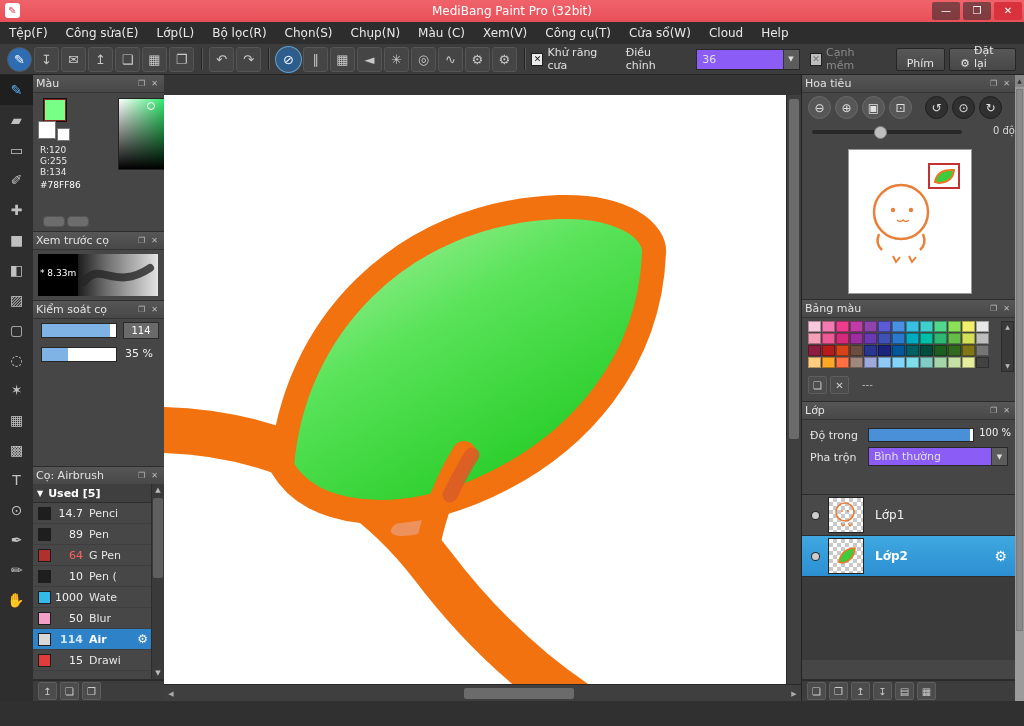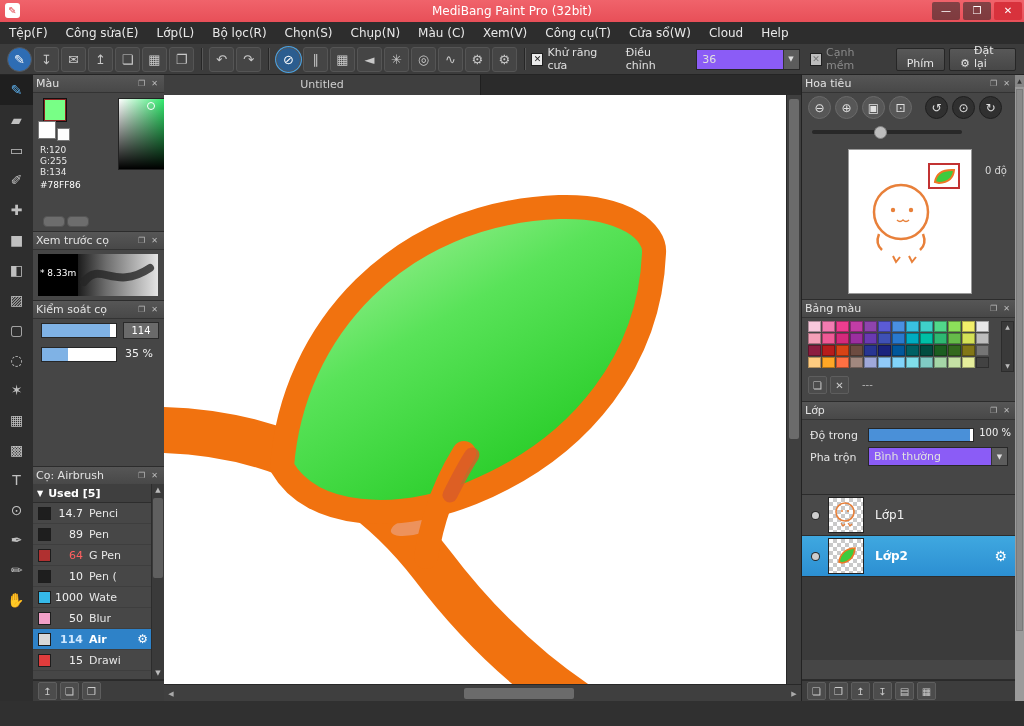--- a/index.html
+++ b/index.html
@@ -108,21 +108,21 @@
   #harr-l{left:0;} #harr-r{right:0;}
   #harr-l::after{content:"◀";} #harr-r::after{content:"▶";}
   
   #navbtns{position:absolute;left:6px;top:21px;display:flex;gap:4px;align-items:center;}
   .nbtn{width:21px;height:21px;border-radius:50%;background:#575757;border:1px solid #6a6a6a;color:#e0e0e0;
         font-size:12px;display:flex;align-items:center;justify-content:center;}
   .nbtn.dark{background:#303030;border-color:#1f1f1f;}
   .nbtn:nth-child(5){margin-left:9px;}
   #navslider{position:absolute;left:10px;top:55px;width:150px;height:4px;background:#282828;border-radius:2px;}
   #navknob{position:absolute;left:62px;top:-4px;width:11px;height:11px;background:#bdbdbd;border:1px solid #848484;border-radius:50%;}
-  #navangle{position:absolute;right:9px;top:50px;font-size:10px;color:#d8d8d8;margin-top:40px;}
+  #navangle{position:absolute;right:1px;top:50px;font-size:10px;color:#d8d8d8;}
   #navthumb{position:absolute;left:46px;top:74px;width:122px;height:143px;background:#fff;border:1px solid #9a9a9a;}
   
   #pgrid{position:absolute;left:6px;top:21px;width:184px;font-size:0;line-height:0;}
   .sw{display:inline-block;width:13px;height:11px;margin:0 1px 1px 0;box-sizing:border-box;border:1px solid rgba(0,0,0,.3);}
   #palscroll{position:absolute;right:2px;top:21px;width:11px;height:49px;background:#3a3a3a;border:1px solid #2c2c2c;}
   #palscroll .sarr{height:10px;font-size:6px;color:#bbb;text-align:center;line-height:10px;}
   #palscroll .sarr.dn{position:absolute;bottom:0;left:0;right:0;}
   #pbtns{position:absolute;left:6px;top:76px;display:flex;gap:3px;}
   #palfoot{position:absolute;left:60px;top:79px;font-size:10px;color:#b5b5b5;}
   
@@ -368,23 +368,20 @@
   </div>
 
   <div class="footbar" id="bfbtns">
       <div class="mbtn">↥</div>
       <div class="mbtn">❏</div>
       <div class="mbtn">❐</div>
     </div>
 </div>
 
 <div id="cregion">
-  <div id="tabbar">
-    <div id="tab">Untitled</div>
-  </div>
   <div id="canvas">
     <svg viewBox="0 0 622 589" width="622" height="589">
       <defs>
         <linearGradient id="leafg" x1="0" y1="0" x2="0.7" y2="1">
           <stop offset="0" stop-color="#b9f5ae"></stop>
           <stop offset="0.45" stop-color="#59e359"></stop>
           <stop offset="1" stop-color="#1ec81e"></stop>
         </linearGradient>
       </defs>
       <path d="M -30 335 C 120 330 210 395 268 470 C 330 552 400 610 500 660" stroke="#f1720f" stroke-width="46" fill="none" stroke-linecap="round"></path>

